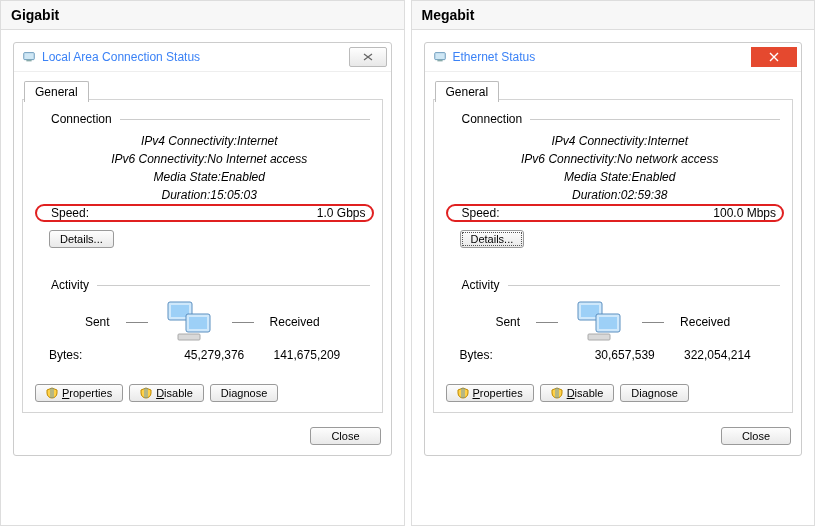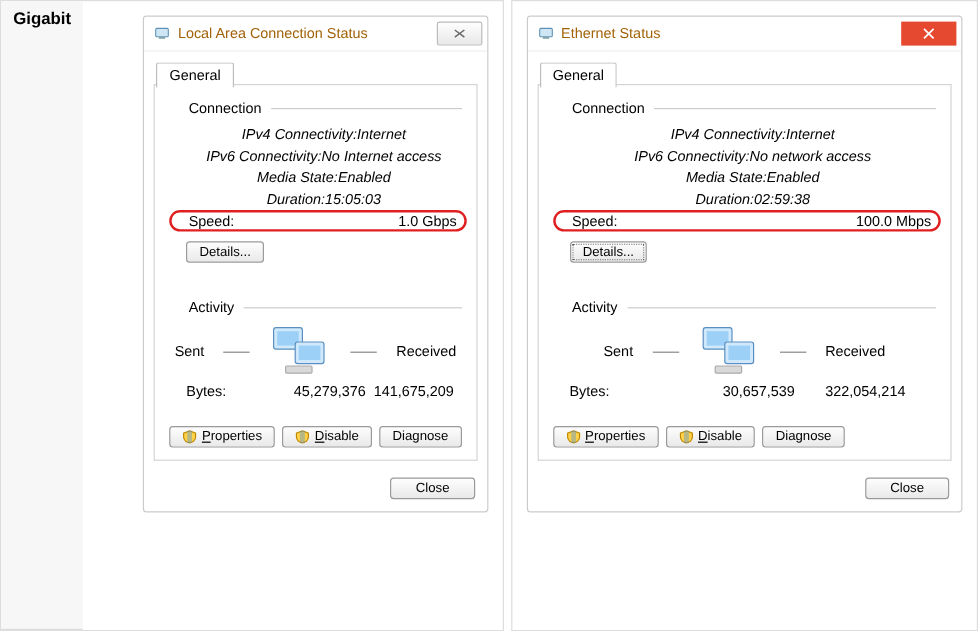--- a/index.html
+++ b/index.html
@@ -10,21 +10,21 @@
     background: #fff;
     width: 815px;
     height: 526px;
     display: flex;
   }
   .panel {
     box-sizing: border-box;
     border: 1px solid #ddd;
     flex: 1;
     display: flex;
-    gap: 38px;
+    flex-direction: column;
   }
   .panel + .panel { margin-left: 6px; }
   .panel-header {
     background: #f7f7f7;
     border-bottom: 1px solid #ddd;
     padding: 6px 10px;
     font-weight: bold;
     font-size: 14px;
   }
   .panel-body {
@@ -44,21 +44,21 @@
     align-items: center;
     padding: 4px 4px 4px 8px;
     border-bottom: 1px solid #eee;
   }
   .title-icon {
     width: 14px; height: 14px;
     margin-right: 6px;
   }
   .title-text {
     flex: 1;
-    color: #a16207;
+    color: #3b82f6;
   }
   .title-close {
     width: 36px; height: 18px;
     border: 1px solid #bbb;
     border-radius: 2px;
     display: flex; align-items: center; justify-content: center;
     font-size: 12px;
     line-height: 1;
     background: linear-gradient(#fefefe,#e8e8e8);
     cursor: pointer;
@@ -270,20 +270,21 @@
         </div>
       </div>
       <div class="footer">
         <button class="btn underline-first" style="padding:2px 20px;">Close</button>
       </div>
     </div>
   </div>
 </div>
 
 <div class="panel">
+  <div class="panel-header">Megabit</div>
   <div class="panel-body">
     <div class="dialog">
       <div class="titlebar">
         <svg class="title-icon" viewBox="0 0 16 16">
           <rect x="2" y="3" width="12" height="8" rx="1" fill="#cfe7f5" stroke="#5c8fb3"></rect>
           <rect x="5" y="11" width="6" height="2" fill="#8aa"></rect>
         </svg>
         <span class="title-text" style="text-align:left;">Ethernet Status</span>
         <div class="title-close red">
           <svg width="12" height="12" viewBox="0 0 12 12">

